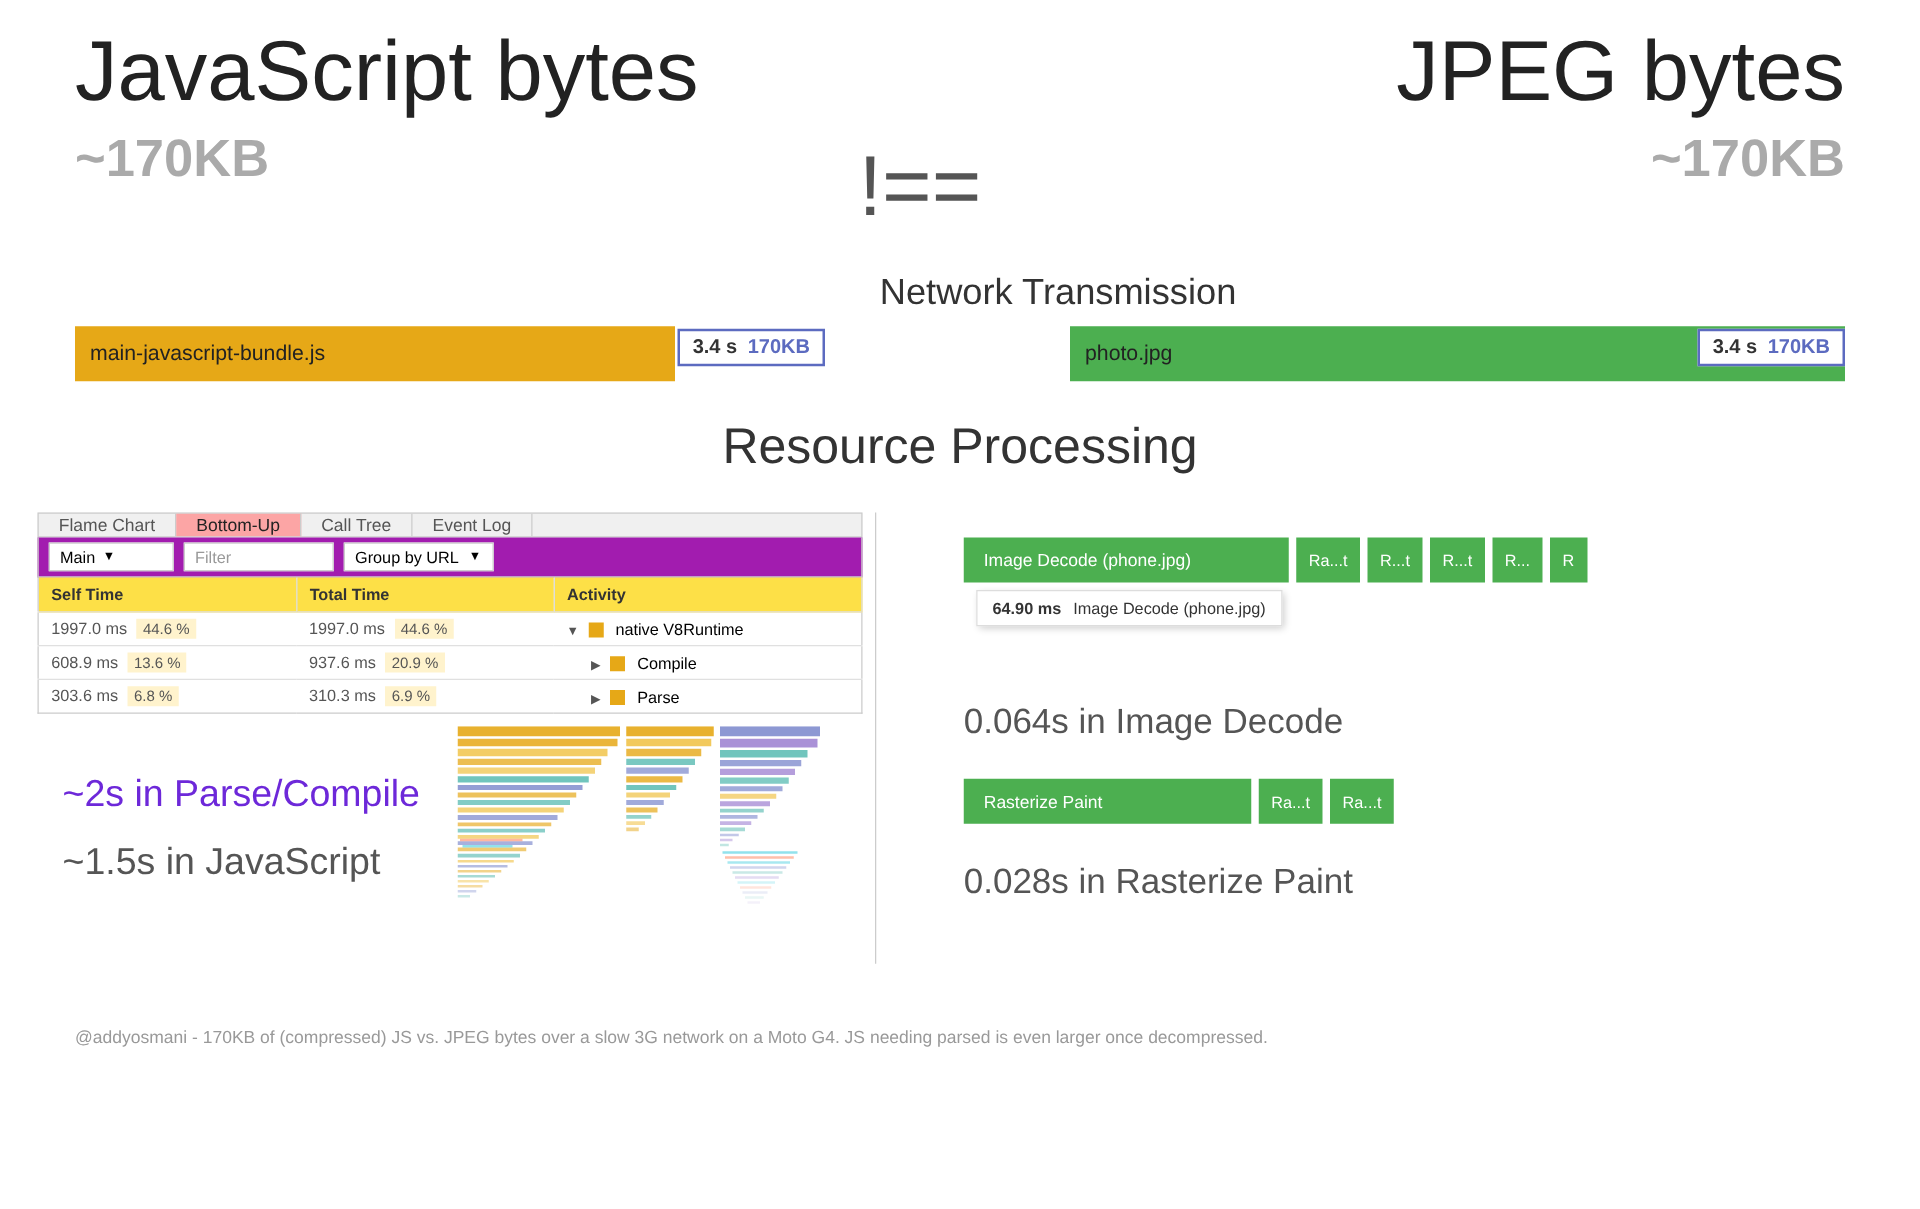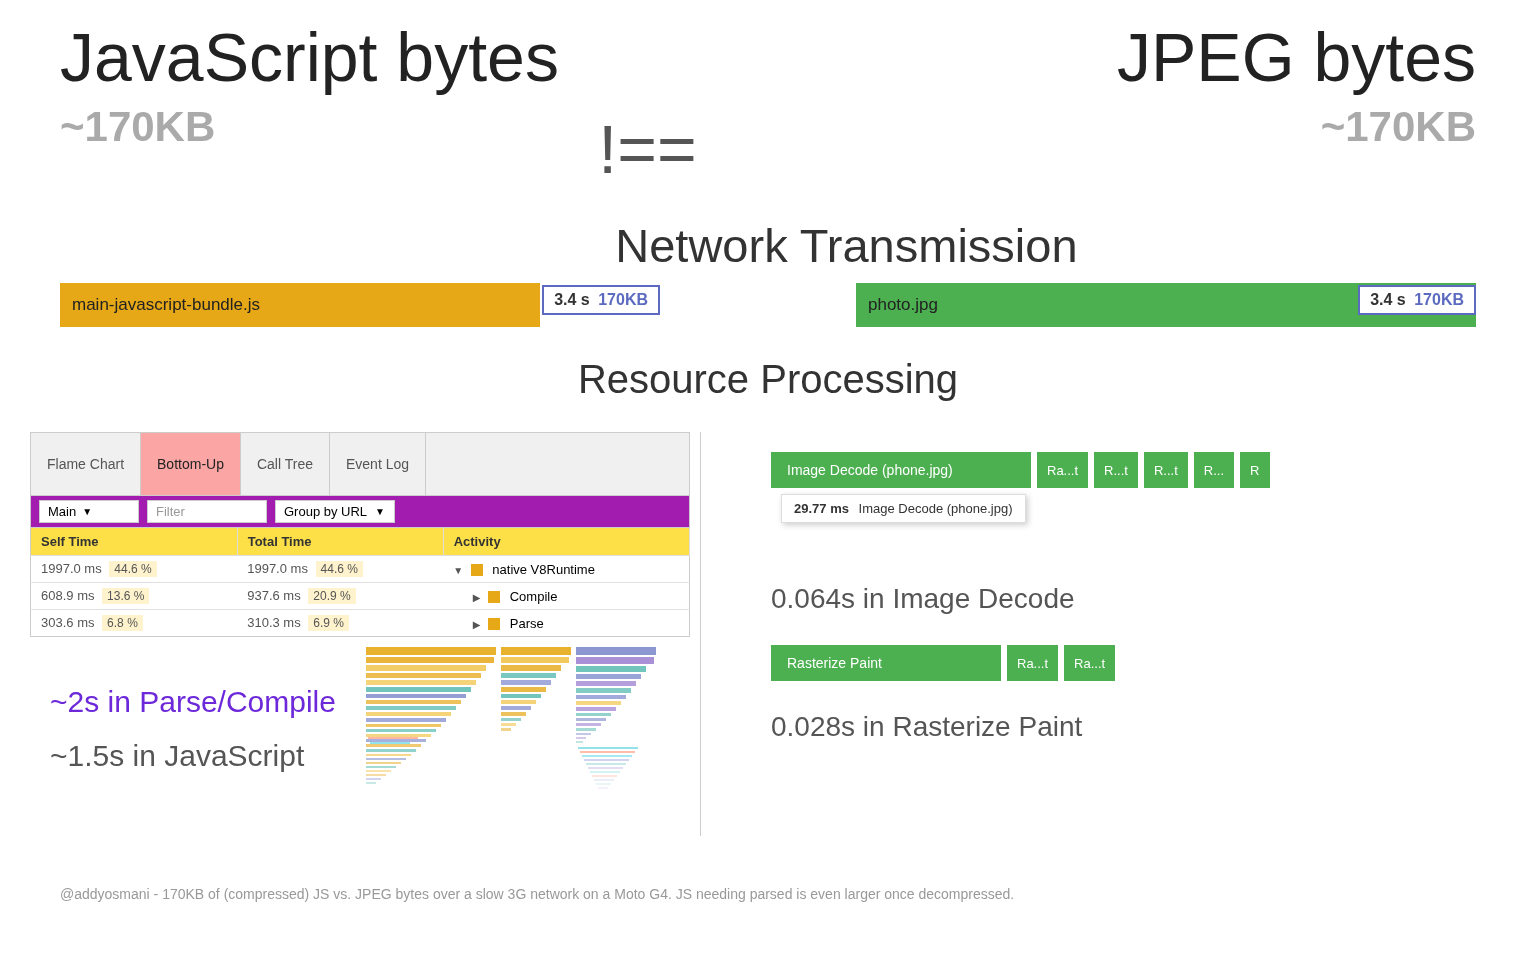--- a/index.html
+++ b/index.html
@@ -113,21 +113,21 @@
       flex-shrink: 0;
     }
 
     
     .tabs-bar {
       display: flex;
       border: 1px solid #ccc;
       background: #f0f0f0;
     }
     .tab {
-      padding: 23px 16px;
+      padding: 1px 16px;
       font-size: 14px;
       color: #555;
       cursor: pointer;
       border-right: 1px solid #ccc;
     }
     .tab.active {
       background: #fca5a5;
       color: #222;
       border-bottom: none;
     }
@@ -347,21 +347,21 @@
 
 <div class="top-section">
   <div class="js-bytes-col">
     <span class="big-title">JavaScript bytes</span>
     <span class="size-label">~170KB</span>
   </div>
   <div class="neq-col">
     <div style="margin-top:80px;">
       <span class="neq-symbol">!==</span>
       <div style="text-align:center; margin-top:30px;">
-        <span style="font-size:47px; color:#333; font-weight:300;margin-left:17px;">Network Transmission</span>
+        <span style="font-size:29px; color:#333; font-weight:300;margin-left:17px;">Network Transmission</span>
       </div>
     </div>
   </div>
   <div class="jpeg-bytes-col">
     <span class="big-title">JPEG bytes</span>
     <span class="size-label">~170KB</span>
   </div>
 </div>
 
 <div class="network-bars">
@@ -590,21 +590,21 @@
         </div>
         <div class="decode-bar-small">
           <span>R...</span>
         </div>
         <div class="decode-bar-small" style="min-width:30px;">
           <span>R</span>
         </div>
       </div>
       
       <div class="decode-tooltip" style="margin-top:6px; margin-left:10px;">
-        <span class="ms-val">29.77 ms</span>
+        <span class="ms-val">64.90 ms</span>
         <span style="margin-left:6px;">Image Decode (phone.jpg)</span>
       </div>
     </div>
 
     <div class="image-decode-label">0.064s in Image Decode</div>
 
     <div class="rasterize-section">
       <div class="rasterize-bar-row">
         <div class="rasterize-bar-green">
           <span>Rasterize Paint</span>

